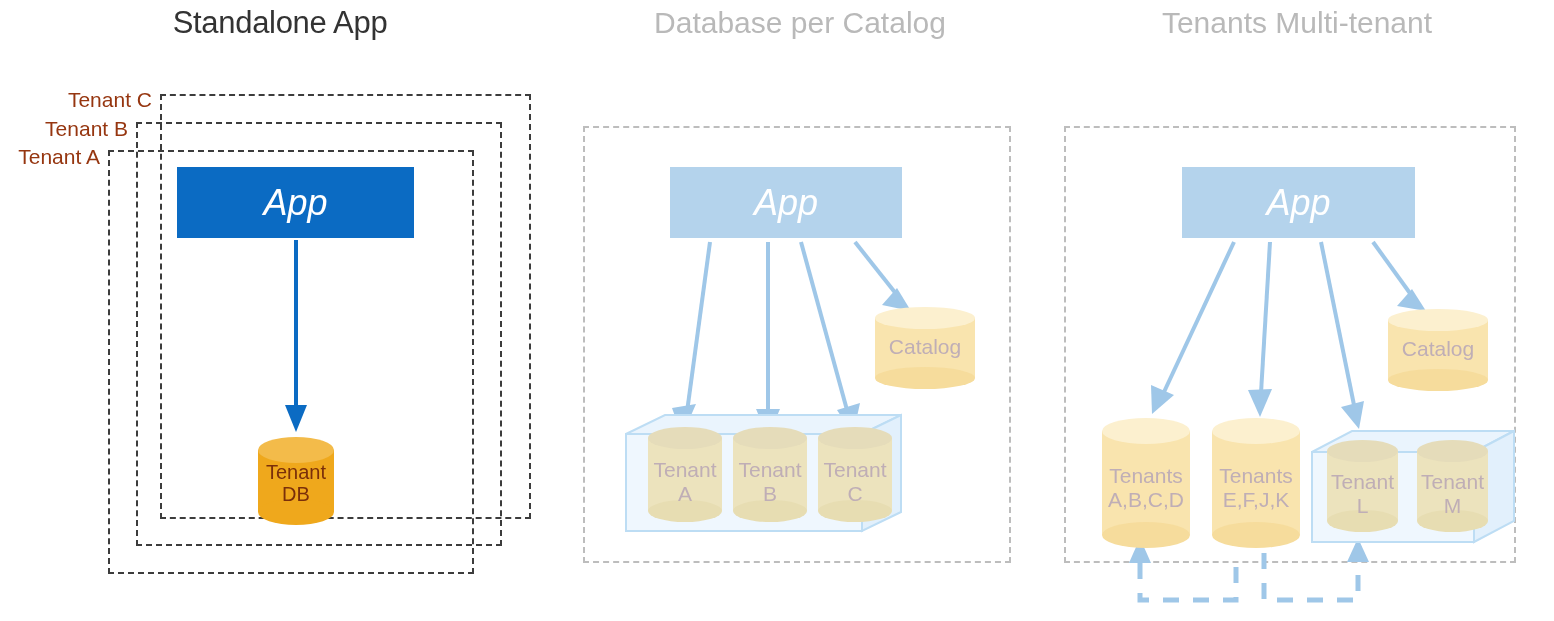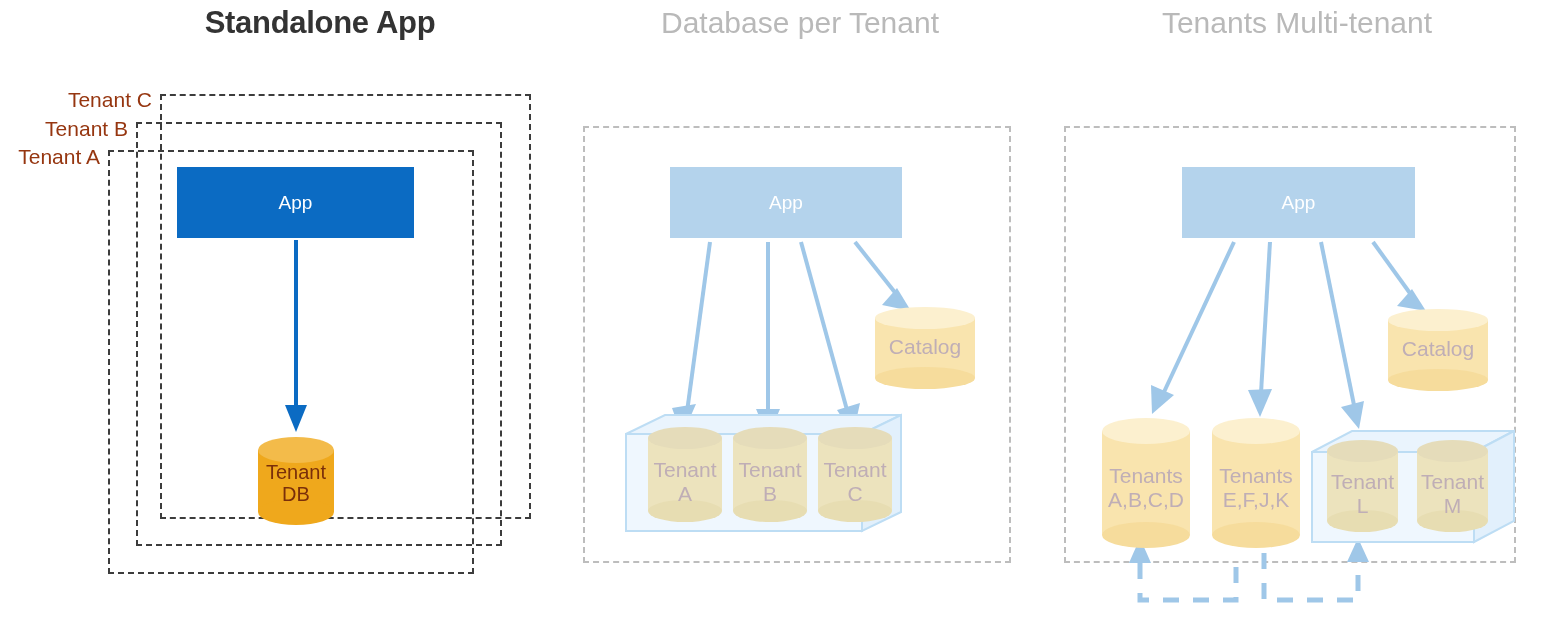--- a/index.html
+++ b/index.html
@@ -9,34 +9,34 @@
   }
   .panel{position:absolute;top:0;height:621px;}
   #panel-standalone{left:0;width:560px;}
   #panel-dbpertenant{left:560px;width:480px;}
   #panel-sharded{left:1040px;width:514px;}
 
   .panel-title{
     position:absolute;top:4px;width:100%;text-align:center;
     font-size:30px;line-height:38px;white-space:nowrap;
   }
-  #title-standalone{font-weight:bold;color:#333333;font-size:31px;letter-spacing:-0.3px;margin-left:40px;}
+  #title-standalone{font-weight:normal;color:#333333;font-size:31px;letter-spacing:-0.3px;}
   #title-dbpertenant,#title-sharded{color:#b9b9b9;font-weight:400;}
 
   
   .tenant-frame{position:absolute;border:2px dashed #3c3c3c;box-sizing:border-box;}
   .tenant-label{
     position:absolute;color:#963610;font-size:21px;line-height:25px;
     white-space:nowrap;text-align:right;
   }
 
   
   .app-box{
     position:absolute;display:flex;align-items:center;justify-content:center;
-    color:#ffffff;font-size:19px;
+    color:#ffffff;font-size:36px;font-style:italic;
   }
   .app-strong{background:#0b6bc3;}
   .app-faded{background:#b4d3ec;}
 
   
   .cyl{position:absolute;}
   .cyl .body{position:absolute;left:0;right:0;}
   .cyl .top{position:absolute;left:0;right:0;top:0;border-radius:50%;}
   .cyl .bot{position:absolute;left:0;right:0;bottom:0;border-radius:50%;}
   .cyl .txt{
@@ -96,21 +96,21 @@
     <div class="body" style="top:13px;bottom:13px;"></div>
     <div class="bot" style="height:26px;"></div>
     <div class="top" style="height:26px;"></div>
     <div class="txt" style="top:24px;">Tenant
 DB</div>
   </div>
 </div>
 
 <div class="panel" id="panel-dbpertenant">
 
-  <div class="panel-title" id="title-dbpertenant">Database per Tenant</div>
+  <div class="panel-title" id="title-dbpertenant">Database per Catalog</div>
 
   <div style="position:absolute;left:23px;top:126px;width:428px;height:437px;
               border:2px dashed #bdbdbd;box-sizing:border-box;"></div>
 
   <div class="app-box app-faded" style="left:110px;top:167px;width:232px;height:71px;">App</div>
 
   <svg class="layer" viewBox="0 0 480 621">
     <g>
       <line x1="150" y1="242" x2="127" y2="412" stroke="#9fc7e8" stroke-width="4"></line>
       <polygon points="122,436 112,408 136,404" fill="#9fc7e8"></polygon>

